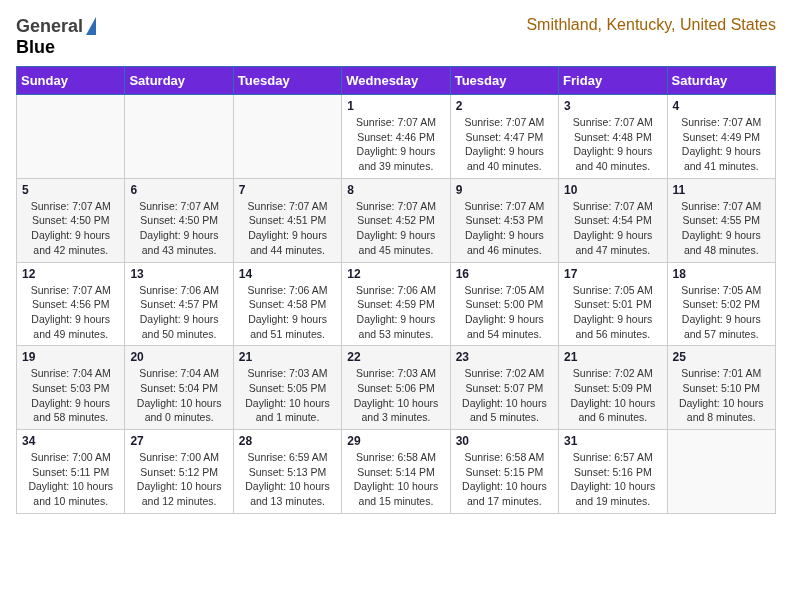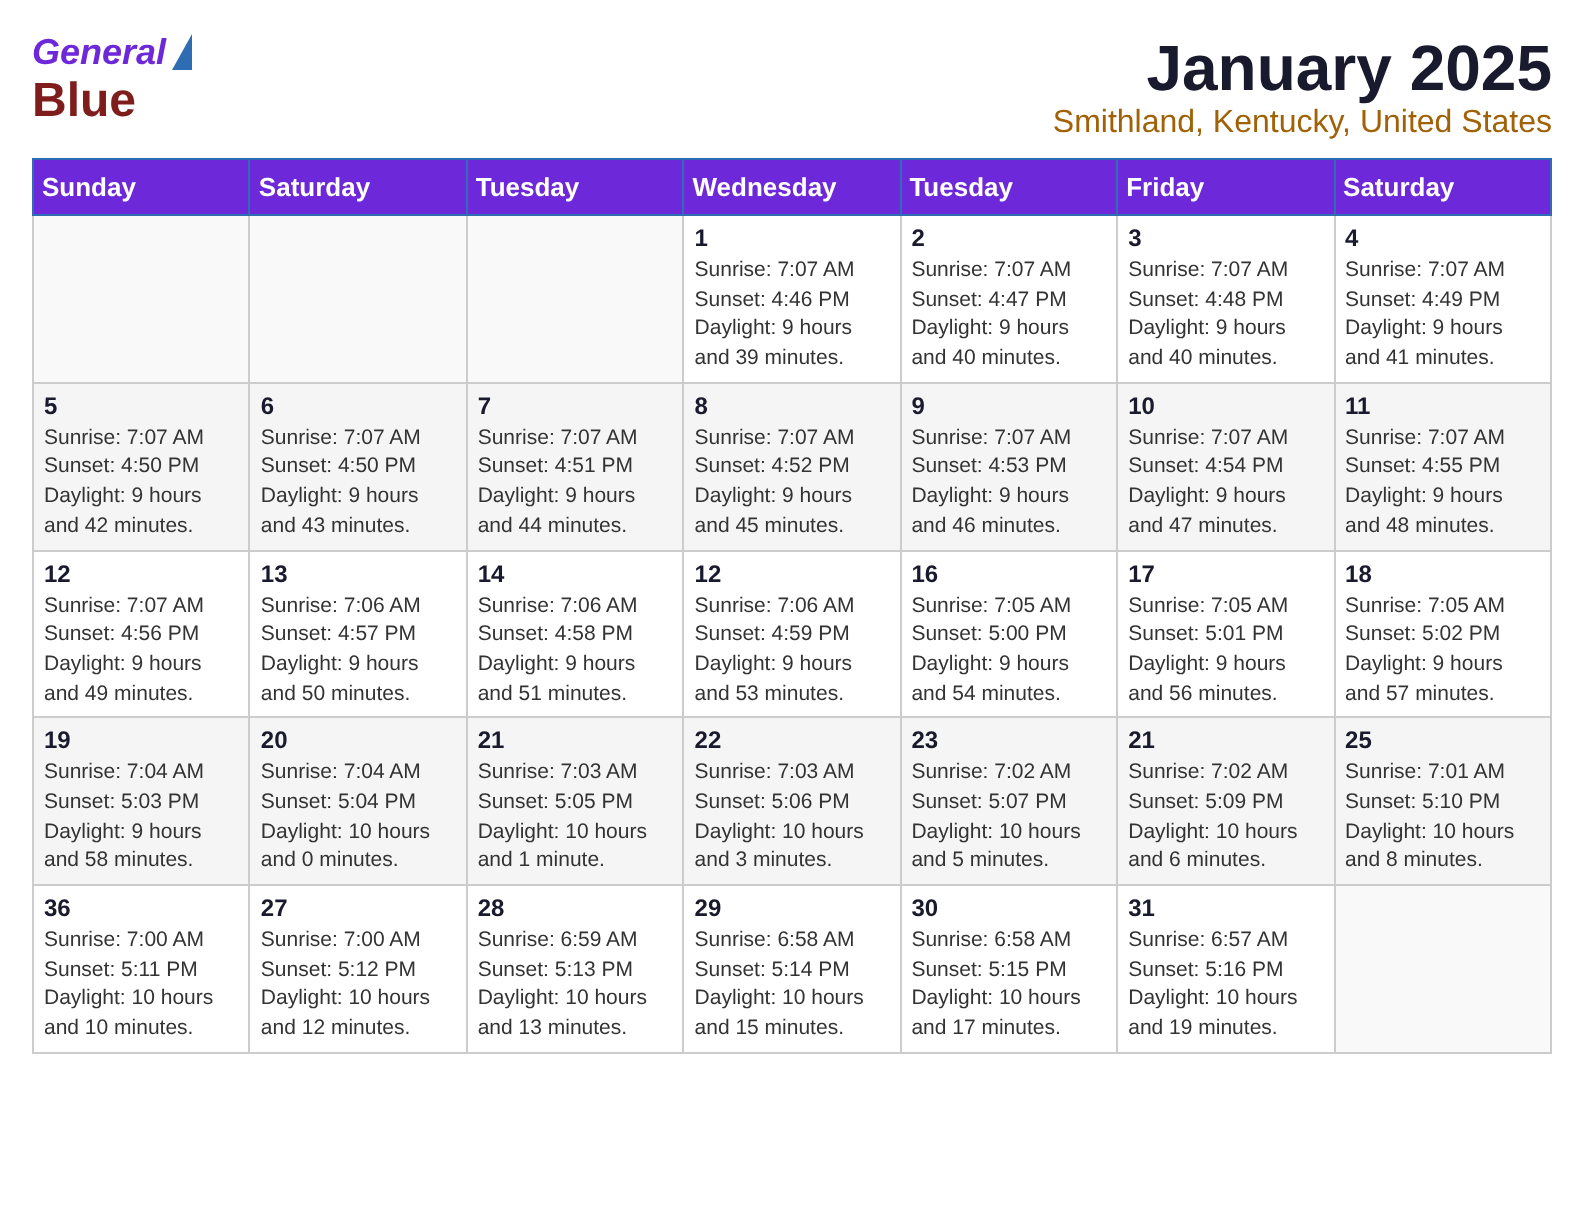--- a/index.html
+++ b/index.html
@@ -21,42 +21,41 @@
       flex-direction: column;
       align-items: flex-start;
     }
     .logo-top {
       display: flex;
       align-items: center;
     }
     .logo-general {
       font-size: 18px;
       font-weight: bold;
-      color: #6d28d9;
-      font-style: italic;
+      color: #404040;
     }
     .logo-arrow {
       width: 0;
       height: 0;
       border-left: 10px solid transparent;
       border-right: 0px solid transparent;
       border-bottom: 18px solid #2e6db4;
       margin-left: 3px;
       margin-top: -2px;
     }
     .logo-blue {
       font-size: 18px;
       font-weight: bold;
       color: #2e6db4;
       margin-left: 2px;
     }
     .logo-line2 {
-      font-size: 24px;
-      font-weight: bold;
-      color: #7f1d1d;
+      font-size: 18px;
+      font-weight: bold;
+      color: #000000;
     }
     .title-area {
       text-align: right;
     }
     .calendar-title {
       font-size: 32px;
       font-weight: bold;
       color: #1a1a2e;
     }
     .calendar-subtitle {
@@ -96,39 +95,39 @@
     .day-num {
       font-weight: bold;
       font-size: 12px;
       margin-bottom: 2px;
       color: #1a1a2e;
     }
     .day-info {
       font-size: 10.5px;
       line-height: 1.4;
       color: #333;
+      text-align: center;
     }
     .empty-cell {
       background: #f9f9f9 !important;
     }
   </style>
 </head>
 <body>
 
 <div class="header">
   <div class="logo">
     <div class="logo-top">
       <span class="logo-general">General</span>
       <div class="logo-arrow"></div>
       <span class="logo-blue"></span>
     </div>
     <div class="logo-line2">Blue</div>
   </div>
   <div class="title-area">
-    <div class="calendar-title">January 2025</div>
     <div class="calendar-subtitle">Smithland, Kentucky, United States</div>
   </div>
 </div>
 
 <table class="calendar">
   <thead>
     <tr>
     <th>Sunday</th>
         <th>Saturday</th>
         <th>Tuesday</th>
@@ -245,21 +244,21 @@
           <div class="day-num">21</div>
           <div class="day-info">Sunrise: 7:02 AM<br>Sunset: 5:09 PM<br>Daylight: 10 hours<br>and 6 minutes.</div>
         </td>
         <td>
           <div class="day-num">25</div>
           <div class="day-info">Sunrise: 7:01 AM<br>Sunset: 5:10 PM<br>Daylight: 10 hours<br>and 8 minutes.</div>
         </td>
       </tr>
       <tr>
         <td>
-          <div class="day-num">36</div>
+          <div class="day-num">34</div>
           <div class="day-info">Sunrise: 7:00 AM<br>Sunset: 5:11 PM<br>Daylight: 10 hours<br>and 10 minutes.</div>
         </td>
         <td>
           <div class="day-num">27</div>
           <div class="day-info">Sunrise: 7:00 AM<br>Sunset: 5:12 PM<br>Daylight: 10 hours<br>and 12 minutes.</div>
         </td>
         <td>
           <div class="day-num">28</div>
           <div class="day-info">Sunrise: 6:59 AM<br>Sunset: 5:13 PM<br>Daylight: 10 hours<br>and 13 minutes.</div>
         </td>

